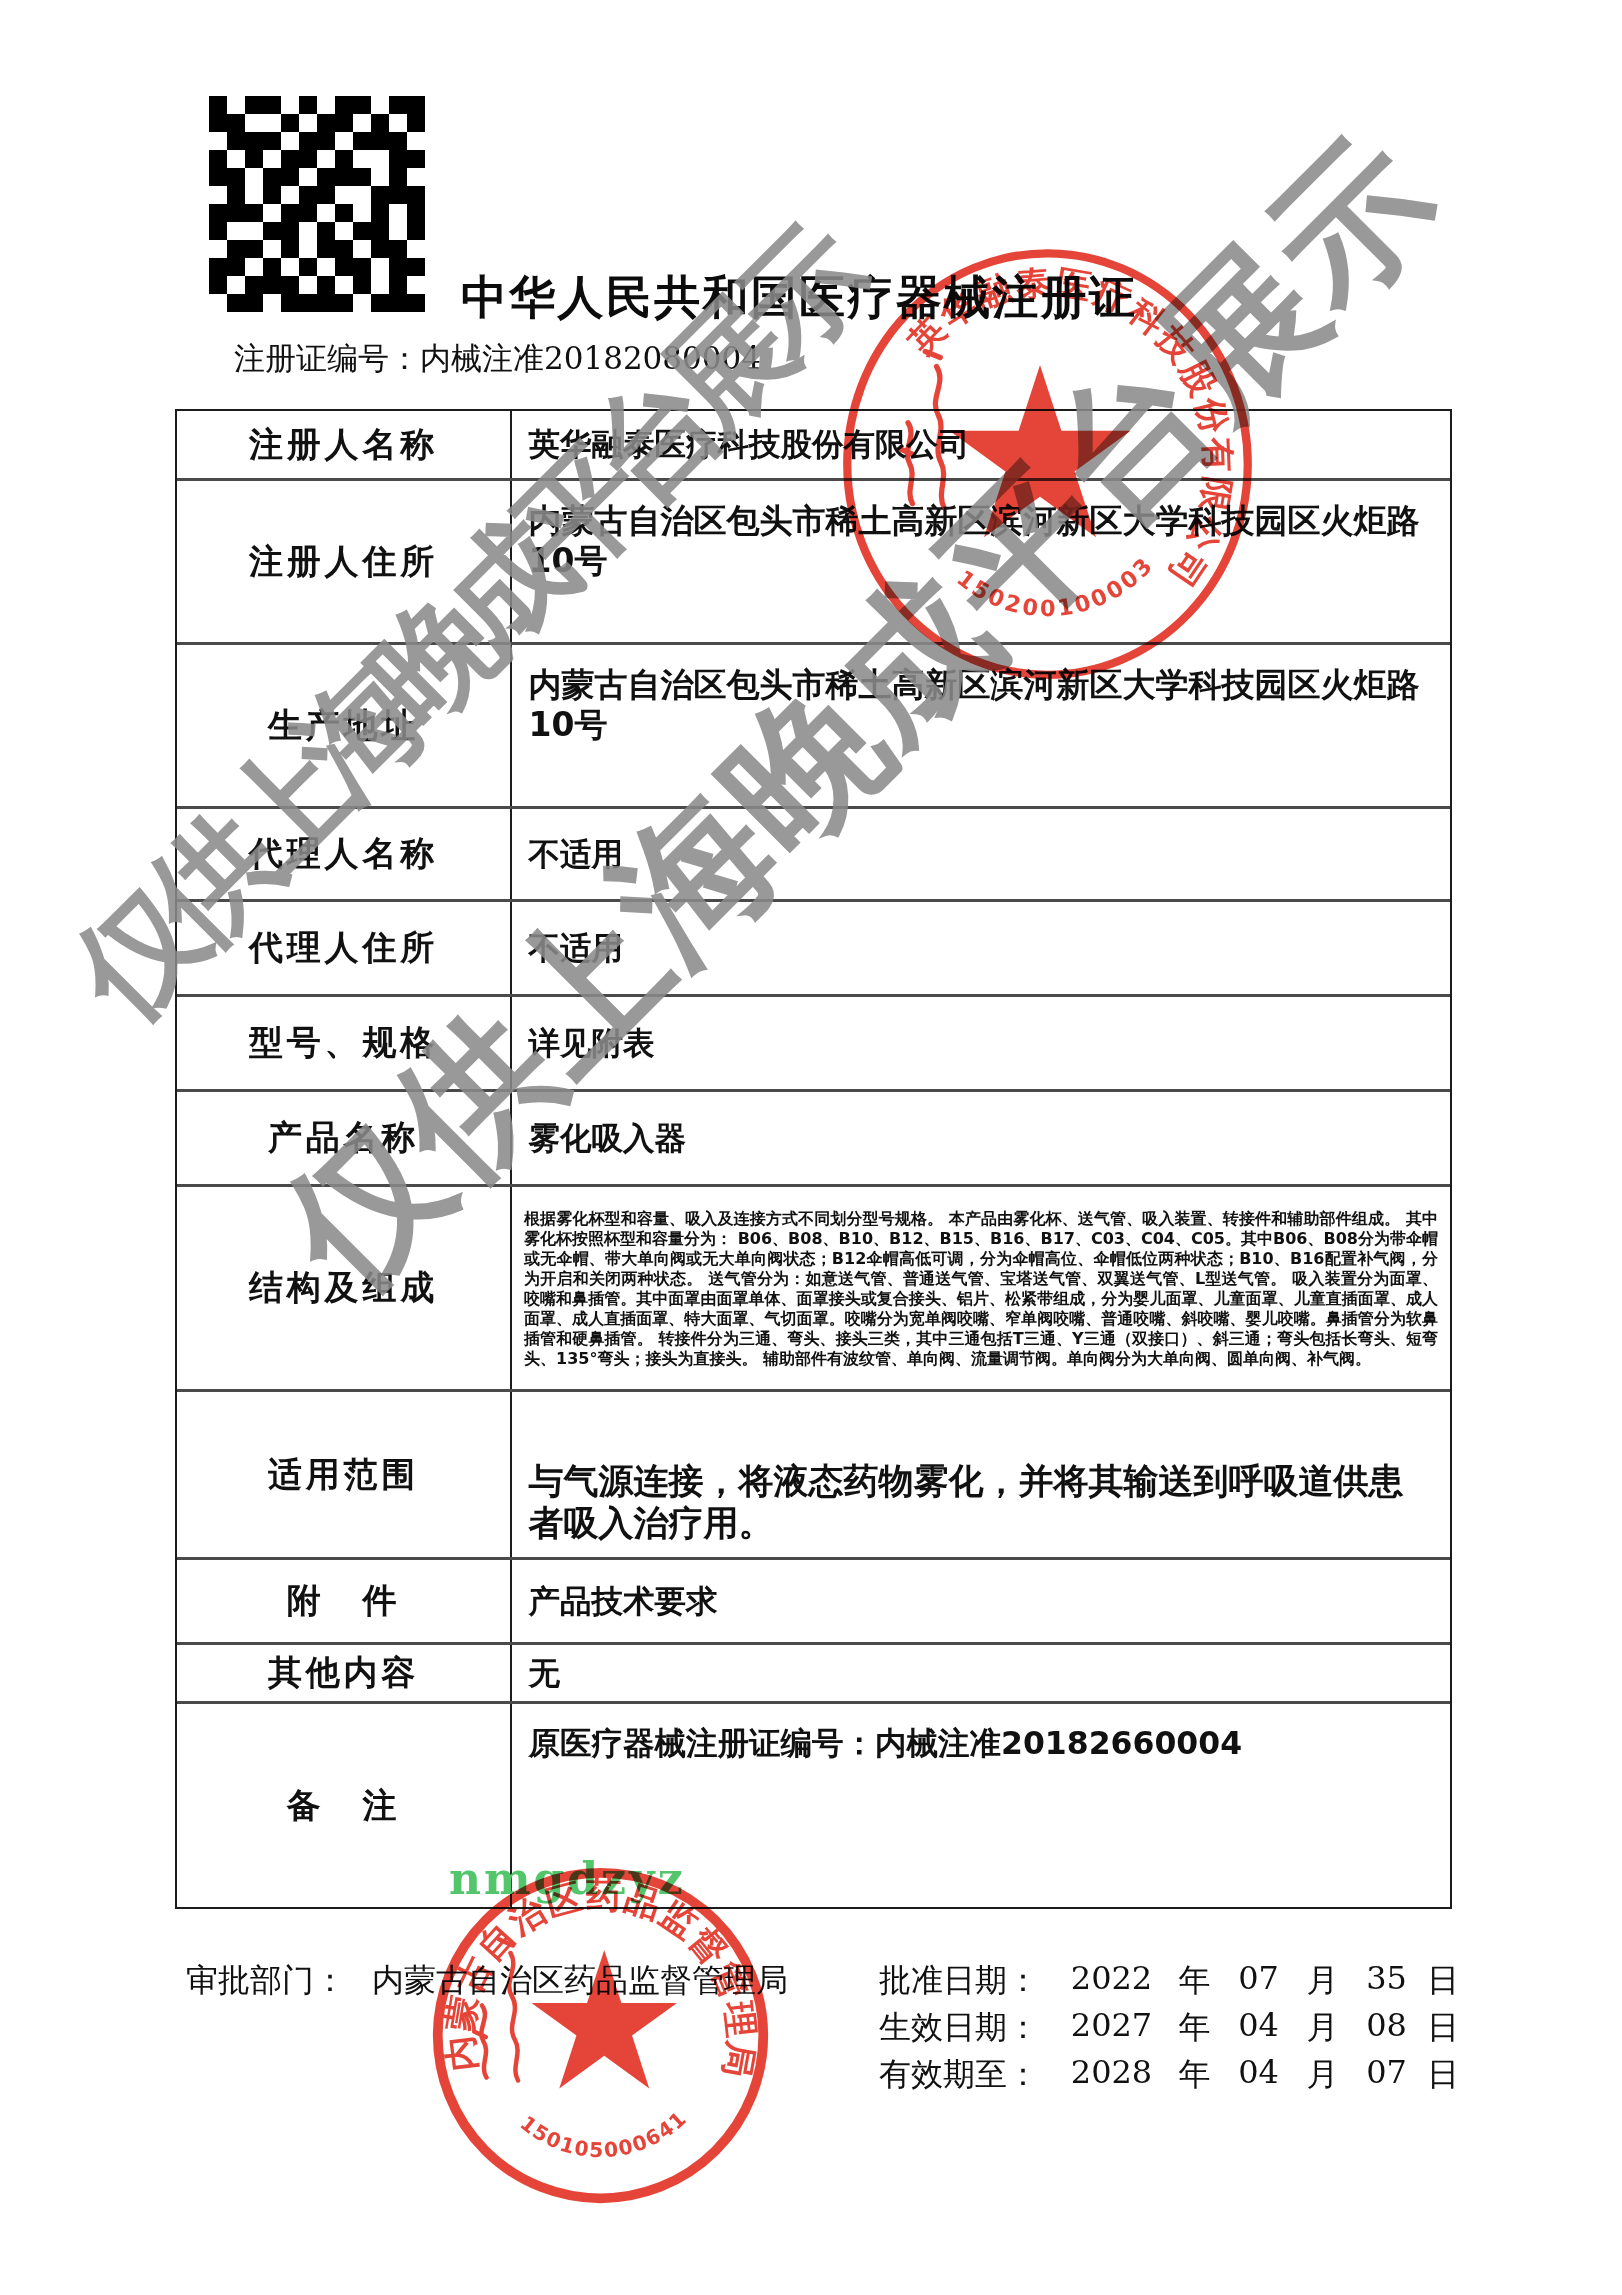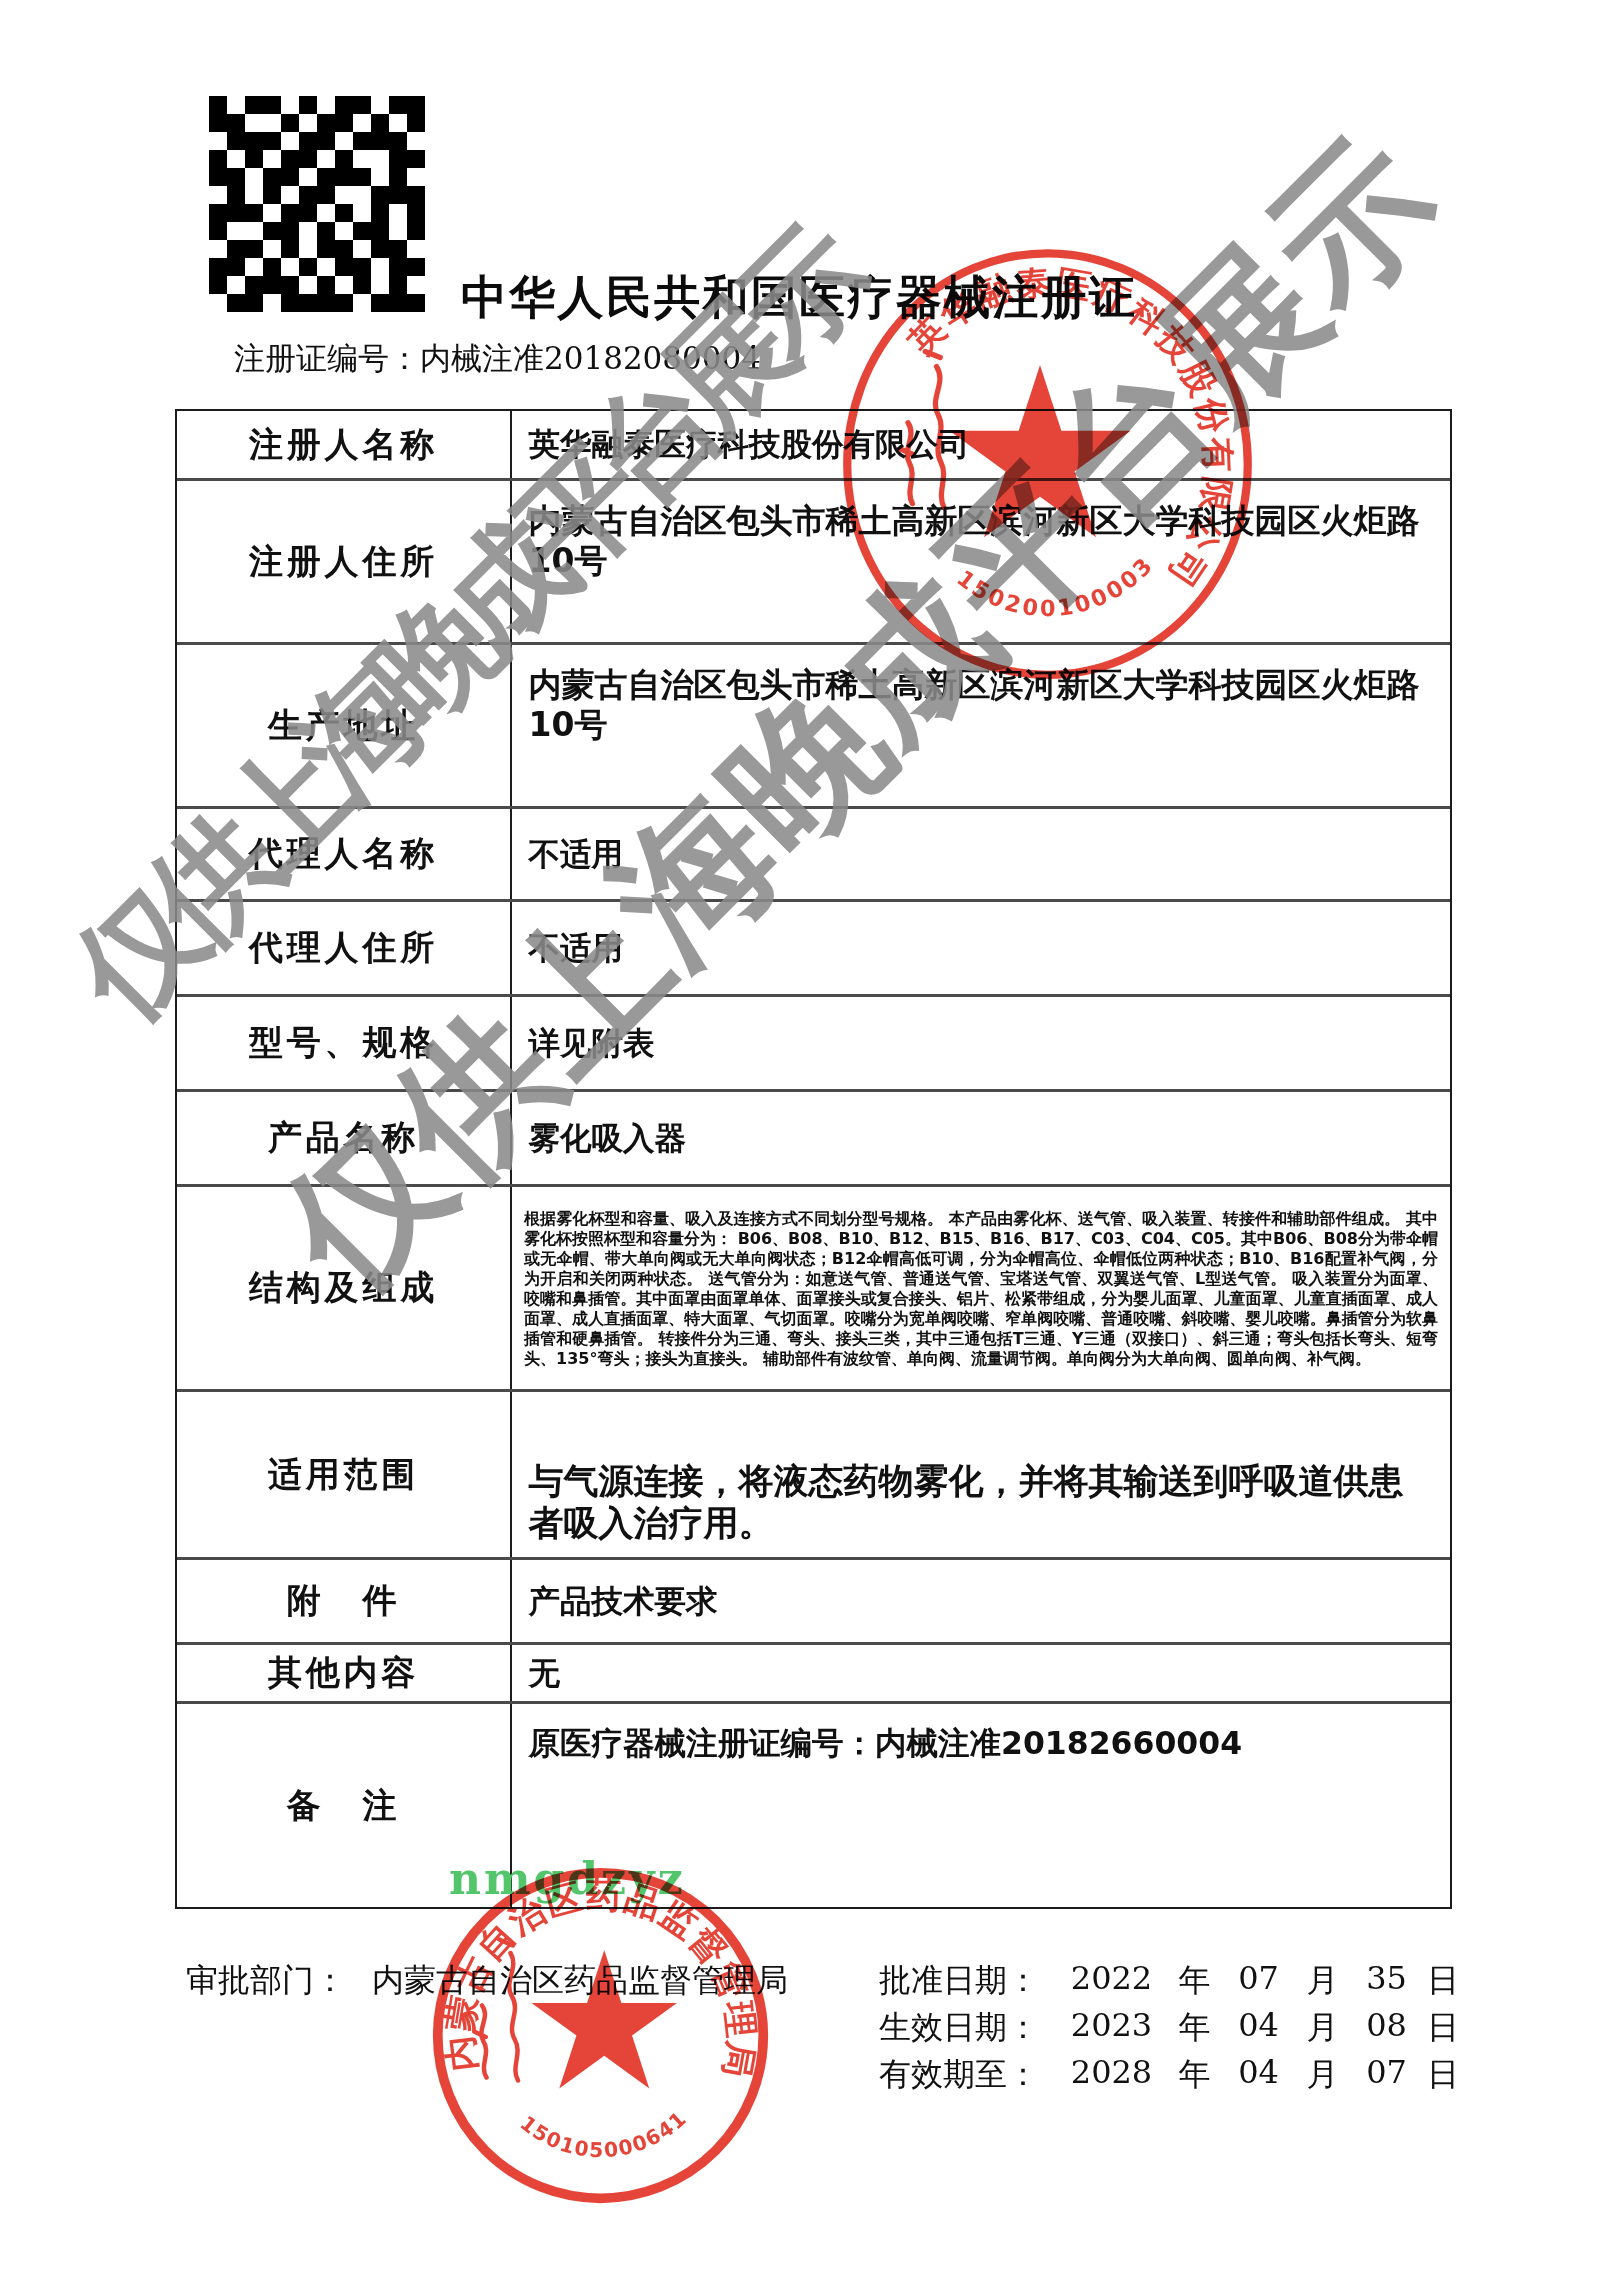--- a/index.html
+++ b/index.html
@@ -270,21 +270,21 @@
       <span class="dl">批准日期：</span>
       <span>2022</span>
       <span>年</span>
       <span>07</span>
       <span>月</span>
       <span>35</span>
       <span>日</span>
     </div>
     <div class="date-row">
       <span class="dl">生效日期：</span>
-      <span>2023</span>
+      <span>2027</span>
       <span>年</span>
       <span>04</span>
       <span>月</span>
       <span>08</span>
       <span>日</span>
     </div>
     <div class="date-row">
       <span class="dl">有效期至：</span>
       <span>2028</span>
       <span>年</span>

